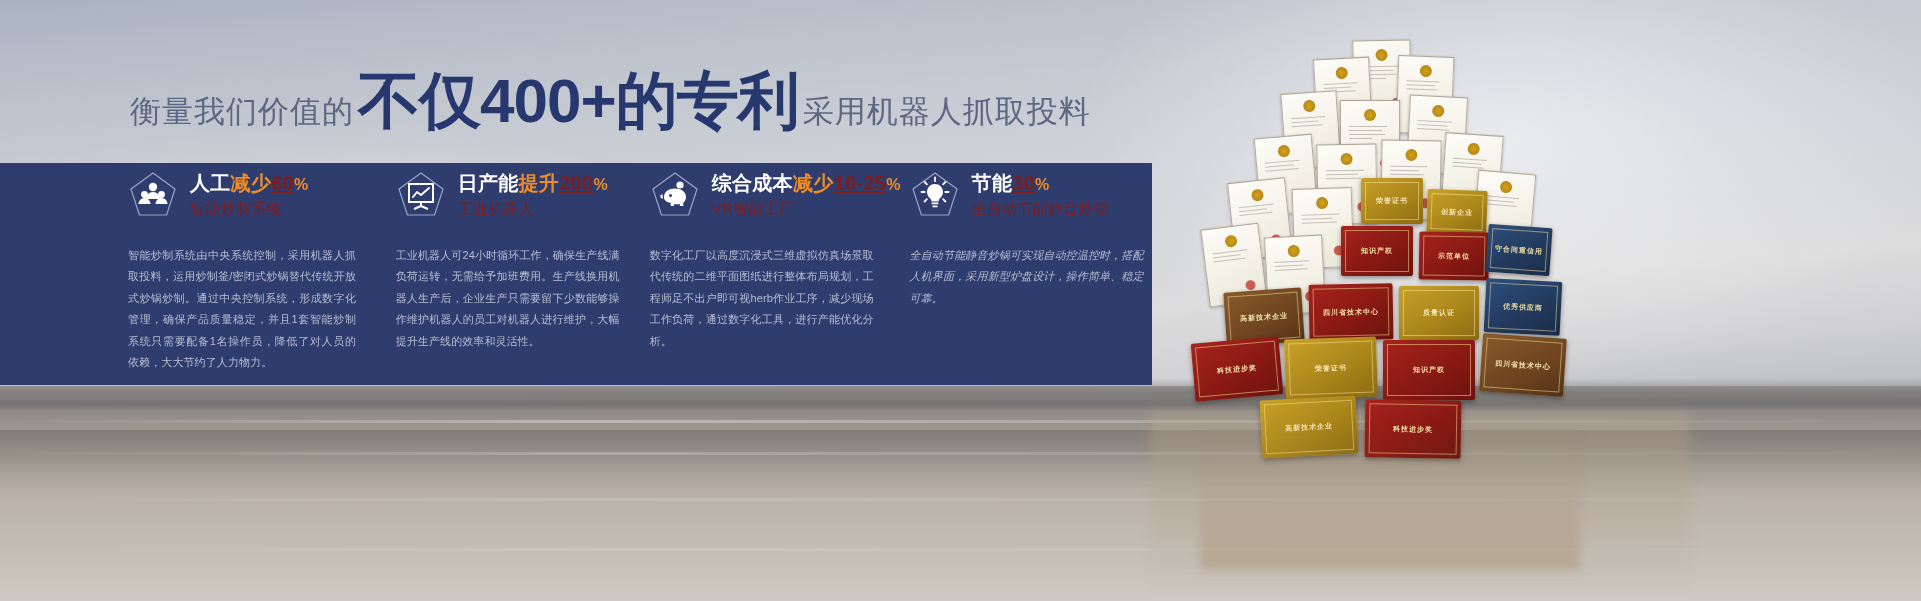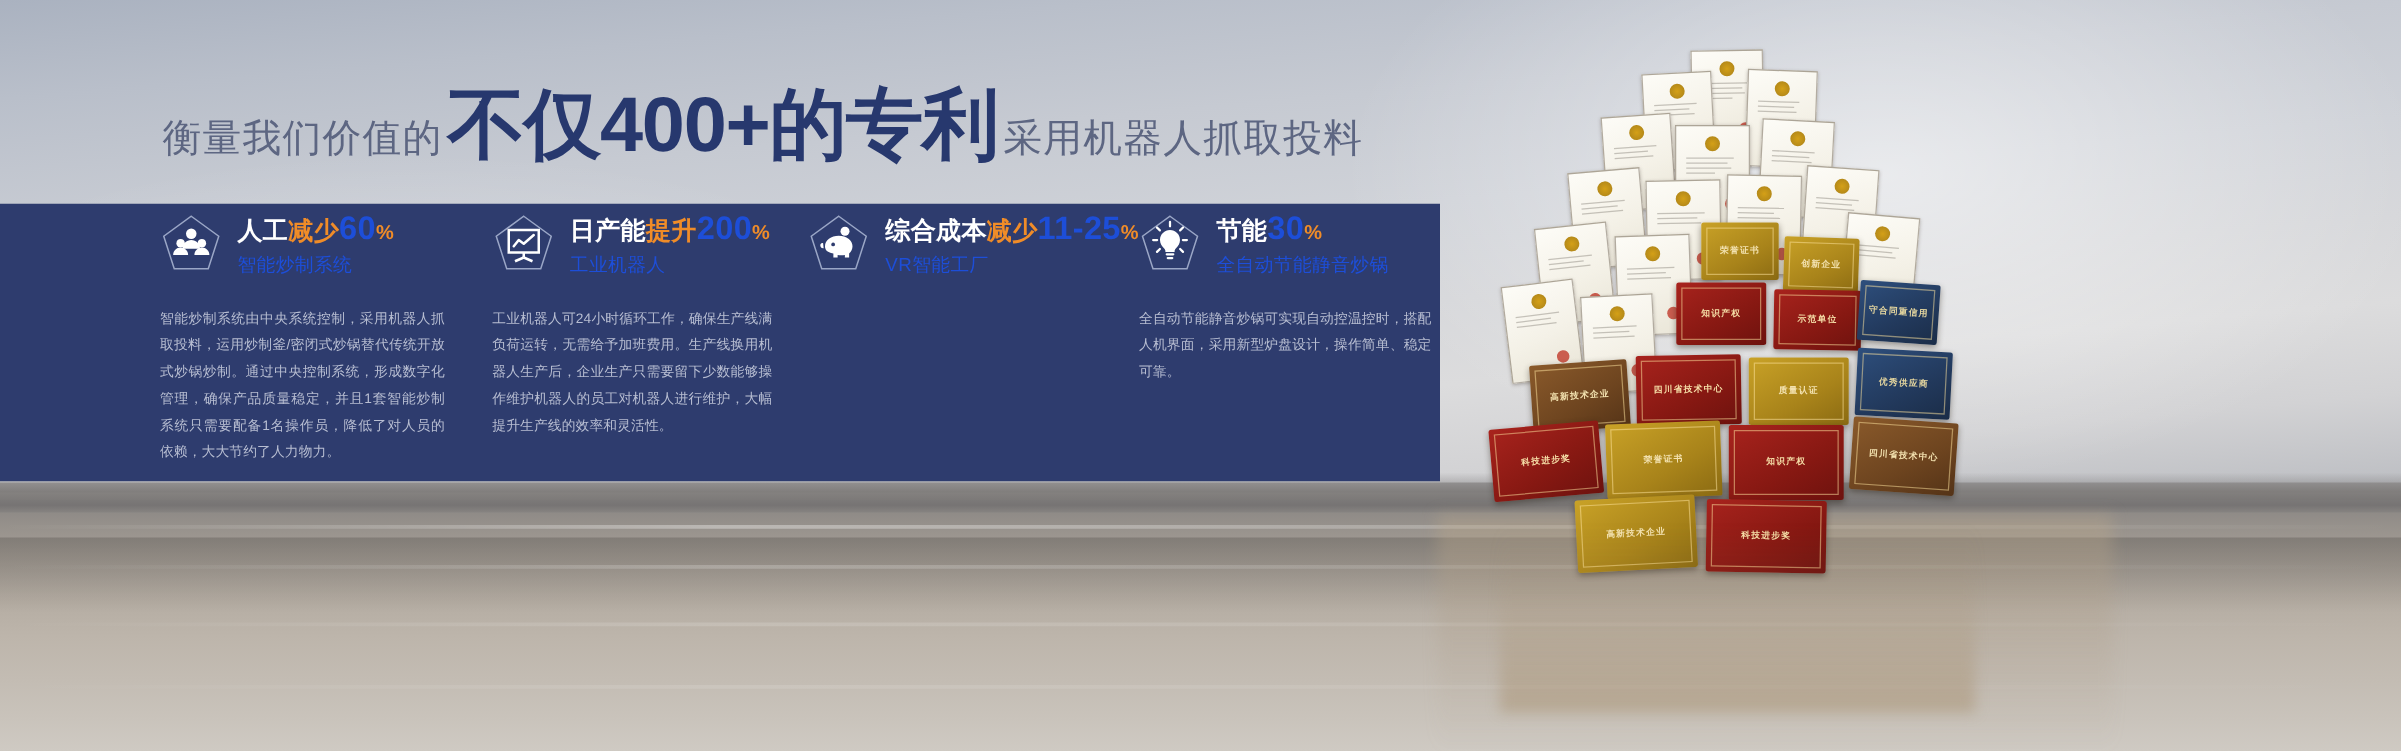--- a/index.html
+++ b/index.html
@@ -86,32 +86,32 @@
     width:50px; height:50px; flex:0 0 50px; position:relative;
     margin-right:12px;
   }
   .f-icon svg { display:block; }
   .f-titles { display:flex; flex-direction:column; justify-content:center; }
   .f-title {
     font-size:20px; font-weight:bold; color:#ffffff; white-space:nowrap;
     line-height:1.15; letter-spacing:.3px;
   }
   .f-title .pct { color:#f08c28; }
-  .f-title .num { color:#1d4ed8; font-size:26px; font-weight:bold; }
+  .f-title .num { color:#7f1d1d; font-size:20px; font-weight:bold;text-decoration:underline; }
   .f-title .sml { color:#f08c28; font-size:16px; font-weight:bold; }
   .f-sub {
-    font-size:15px; color:#1d4ed8; font-weight:400;
+    font-size:15px; color:#7f1d1d; font-weight:400;
     margin-top:5px; letter-spacing:.3px; white-space:nowrap;
   }
   .f-body {
     margin-top:18px; font-size:11px; line-height:1.95;
     color:#b8bed2; width:228px; text-align:justify; letter-spacing:.1px;
   }
   .f2 .f-body, .f3 .f-body { width:224px; }
-  .f4 .f-body { width:234px; }
+  .f4 .f-body { width:234px;font-style:italic; }
 
   
   #certs { position:absolute; left:1165px; top:40px; width:420px; height:430px; }
   .cert {
     position:absolute; border:1px solid rgba(120,110,95,.55);
     box-shadow:0 1px 3px rgba(60,50,40,.35);
     overflow:hidden;
   }
   .cert-paper {
     background:linear-gradient(160deg,#fdfcf7 0%,#f4f1e7 55%,#e9e5d7 100%);
@@ -233,25 +233,26 @@
         <svg width="50" height="50" viewBox="0 0 50 50">
           <polygon points="25,3 47,19 38.6,45 11.4,45 3,19" fill="none" stroke="#9aa6c6" stroke-width="1.2"></polygon>
           <circle cx="30" cy="15" r="3.6" fill="#fff"></circle>
           <path d="M14 27c0-5 4.9-8.4 11-8.4S36 22 36 27c0 2.3-1 4.3-2.7 5.8V36h-3.4v-2.1c-.9.2-1.9.3-2.9.3s-2-.1-2.9-.3V36h-3.4v-3.2C15.3 31.9 14 29.6 14 27z" fill="#fff"></path>
           <circle cx="20.5" cy="25.5" r="1.5" fill="#2e3c6e"></circle>
           <path d="M12.5 24.5c-1.6-.4-2.5.8-2.2 2.3.3 1.4 1.5 2 2.6 1.7z" fill="#fff"></path>
         </svg>
       </span>
       <span class="f-titles">
         <span class="f-title">
-          <span>综合成本</span><span class="pct">减少</span><span class="num">11-25</span><span class="sml">%</span>
+          <span>综合成本</span><span class="pct">减少</span><span class="num">10-25</span><span class="sml">%</span>
         </span>
         <span class="f-sub">VR智能工厂</span>
       </span>
     </div>
+    <div class="f-body">数字化工厂以高度沉浸式三维虚拟仿真场景取代传统的二维平面图纸进行整体布局规划，工程师足不出户即可视herb作业工序，减少现场工作负荷，通过数字化工具，进行产能优化分析。</div>
   </div>
 
   <div class="feature f4">
     <div class="f-head">
       <span class="f-icon">
         <svg width="50" height="50" viewBox="0 0 50 50">
           <polygon points="25,3 47,19 38.6,45 11.4,45 3,19" fill="none" stroke="#9aa6c6" stroke-width="1.2"></polygon>
           <path d="M25 14c4.4 0 8 3.5 8 7.9 0 2.9-1.6 5-3 6.4-.8.8-1.3 1.5-1.3 2.4v.8h-7.4v-.8c0-.9-.5-1.6-1.3-2.4-1.4-1.4-3-3.5-3-6.4 0-4.4 3.6-7.9 8-7.9z" fill="#fff"></path>
           <rect x="21.5" y="32.5" width="7" height="1.8" rx=".9" fill="#fff"></rect>
           <rect x="22.3" y="35.5" width="5.4" height="1.8" rx=".9" fill="#fff"></rect>

